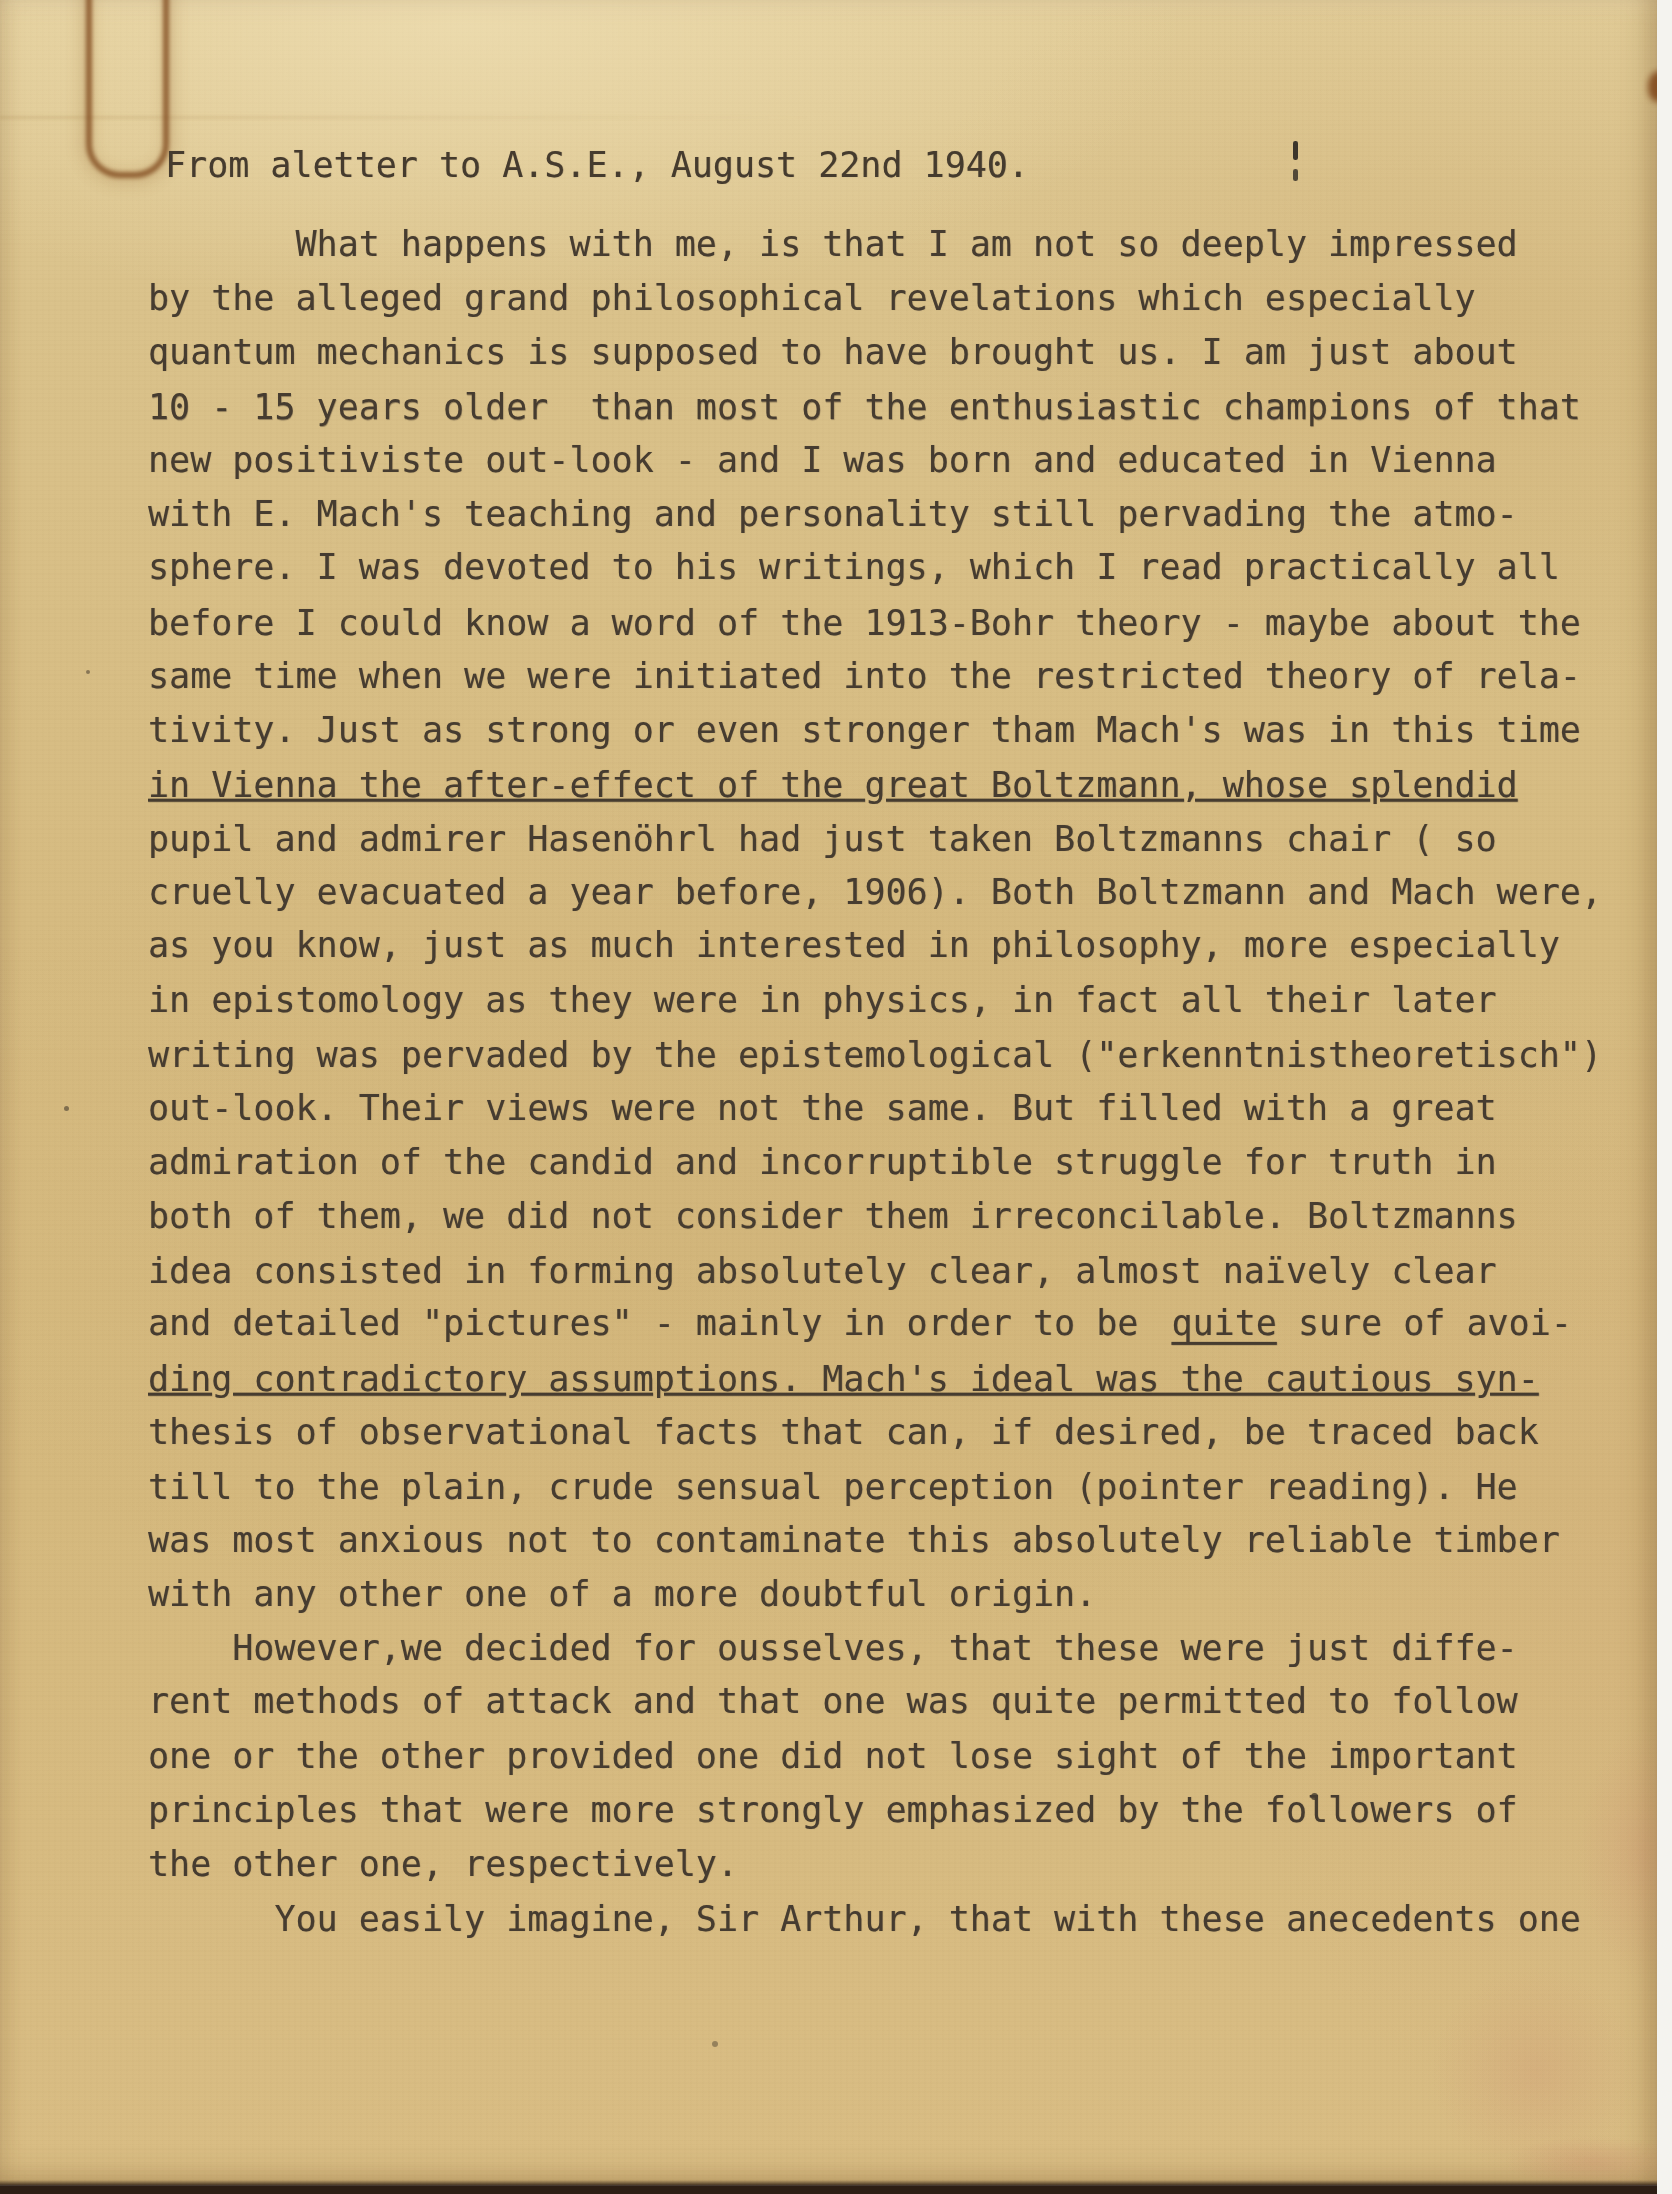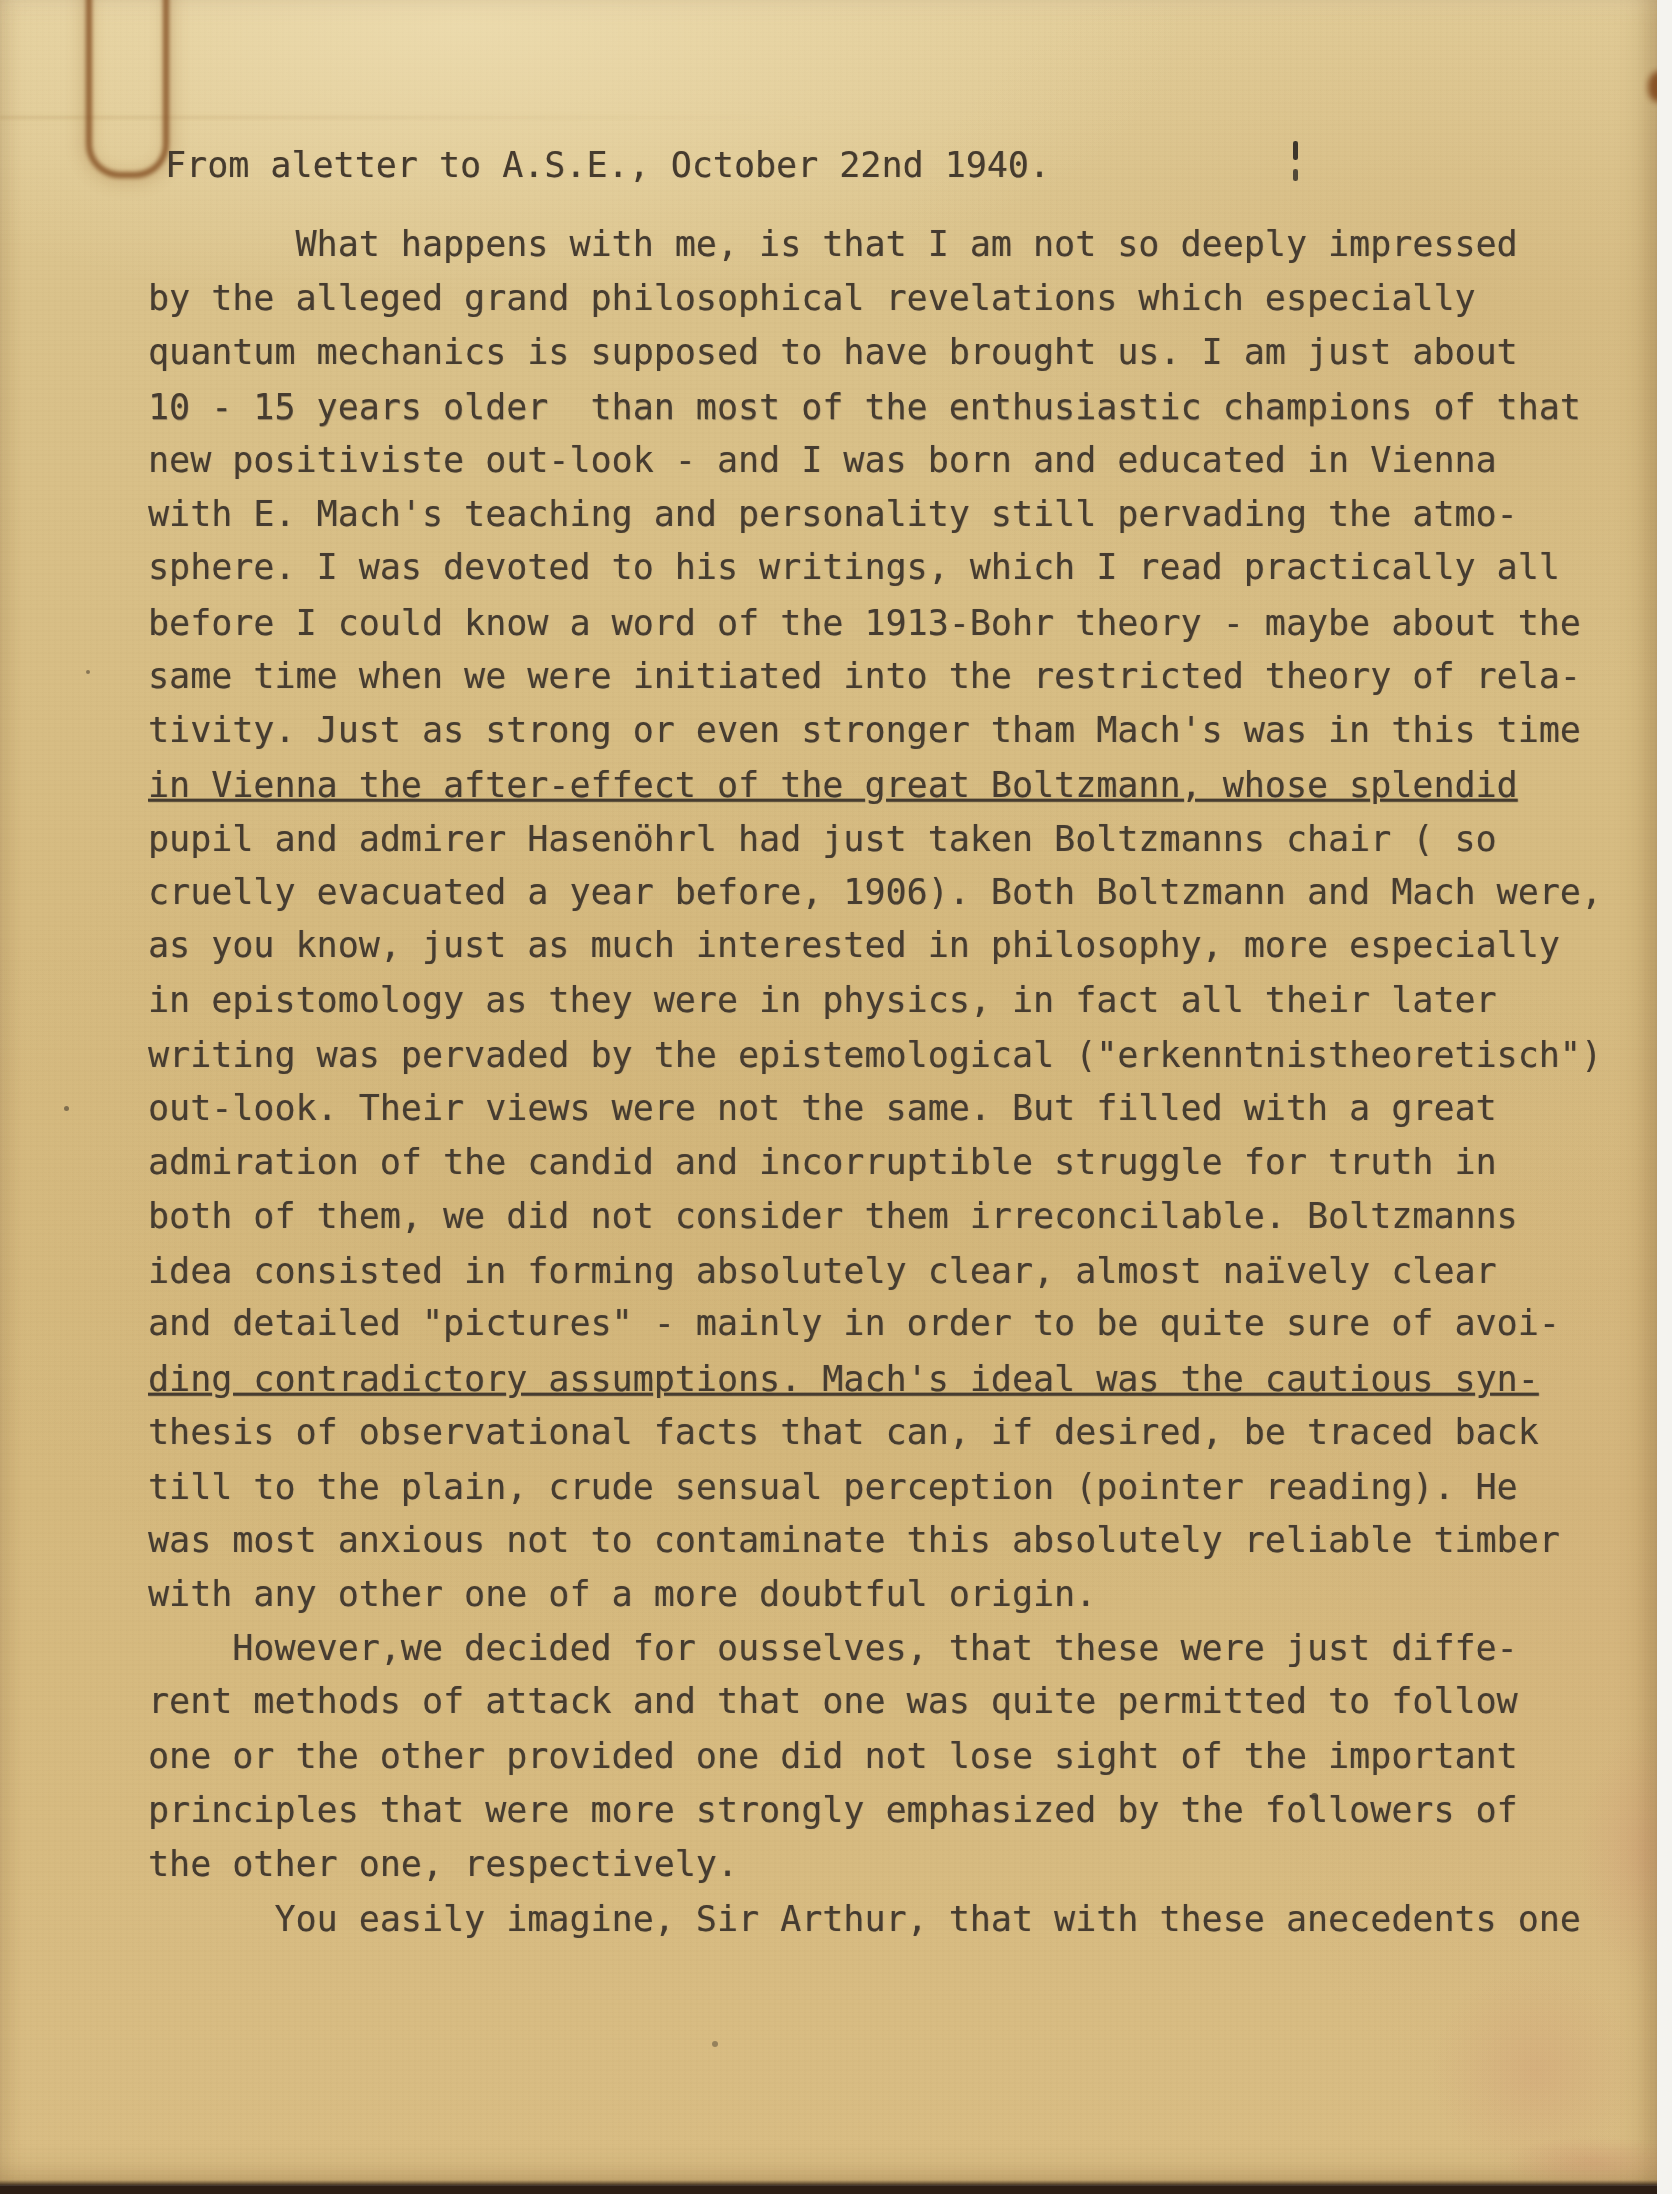--- a/index.html
+++ b/index.html
@@ -39,22 +39,24 @@
     font-size:35px;line-height:54px;
     color:#463c30;
     white-space:pre;
     text-shadow:0.4px 0.4px 0.7px rgba(66,54,40,0.45);
   }
   .line{height:54px;}
   .line:nth-child(4n){transform:translateY(1.1px);}
   .line:nth-child(7n){transform:translateY(-1.1px) ;}
   .line:nth-child(11n){transform:translateY(0.7px);text-decoration:underline;}
   .u{
+    text-decoration:underline;
     text-decoration-thickness:2.6px;
     text-underline-offset:6.7px;
+    margin-left:12px;
   }
   
   .clip-stain{
     position:absolute;left:86px;top:-12px;width:71px;height:184px;
     border:6.7px solid rgba(122,66,22,0.78);
     border-top:none;
     border-radius:0 0 34px 34px;
     filter:blur(2.2px);
     box-shadow:0 0 15px 5.2px rgba(140,95,45,0.22), inset 0 0 12px 2.2px rgba(150,100,50,0.15);
   }
@@ -105,19 +107,19 @@
   <div class="ink-mark"></div>
   <div class="rust-spot"></div>
   <div class="pink-stain-a"></div>
   <div class="pink-stain-b"></div>
   <div class="pink-stain-c"></div>
   <div class="speck s1"></div>
   <div class="speck s2"></div>
   <div class="speck s3"></div>
   <div class="speck s4"></div>
 
-  <div class="heading">From aletter to A.S.E., October 22nd 1940.</div>
+  <div class="heading">From aletter to A.S.E., August 22nd 1940.</div>
   <div class="body-text"><div class="line">       What happens with me, is that I am not so deeply impressed</div><div class="line">by the alleged grand philosophical revelations which especially</div><div class="line">quantum mechanics is supposed to have brought us. I am just about</div><div class="line">10 - 15 years older  than most of the enthusiastic champions of that</div><div class="line">new positiviste out-look - and I was born and educated in Vienna</div><div class="line">with E. Mach's teaching and personality still pervading the atmo-</div><div class="line">sphere. I was devoted to his writings, which I read practically all</div><div class="line">before I could know a word of the 1913-Bohr theory - maybe about the</div><div class="line">same time when we were initiated into the restricted theory of rela-</div><div class="line">tivity. Just as strong or even stronger tham Mach's was in this time</div><div class="line">in Vienna the after-effect of the great Boltzmann, whose splendid</div><div class="line">pupil and admirer Hasenöhrl had just taken Boltzmanns chair ( so</div><div class="line">cruelly evacuated a year before, 1906). Both Boltzmann and Mach were,</div><div class="line">as you know, just as much interested in philosophy, more especially</div><div class="line">in epistomology as they were in physics, in fact all their later</div><div class="line">writing was pervaded by the epistemological ("erkenntnistheoretisch")</div><div class="line">out-look. Their views were not the same. But filled with a great</div><div class="line">admiration of the candid and incorruptible struggle for truth in</div><div class="line">both of them, we did not consider them irreconcilable. Boltzmanns</div><div class="line">idea consisted in forming absolutely clear, almost naïvely clear</div><div class="line">and detailed "pictures" - mainly in order to be <span class="u">quite</span> sure of avoi-</div><div class="line">ding contradictory assumptions. Mach's ideal was the cautious syn-</div><div class="line">thesis of observational facts that can, if desired, be traced back</div><div class="line">till to the plain, crude sensual perception (pointer reading). He</div><div class="line">was most anxious not to contaminate this absolutely reliable timber</div><div class="line">with any other one of a more doubtful origin.</div><div class="line">    However,we decided for ousselves, that these were just diffe-</div><div class="line">rent methods of attack and that one was quite permitted to follow</div><div class="line">one or the other provided one did not lose sight of the important</div><div class="line">principles that were more strongly emphasized by the followers of</div><div class="line">the other one, respectively.</div><div class="line">      You easily imagine, Sir Arthur, that with these anecedents one</div></div>
 </div>
 
 <div class="scan-bottom"></div>
 <div class="scan-right"></div>
 
 
 </body></html>

